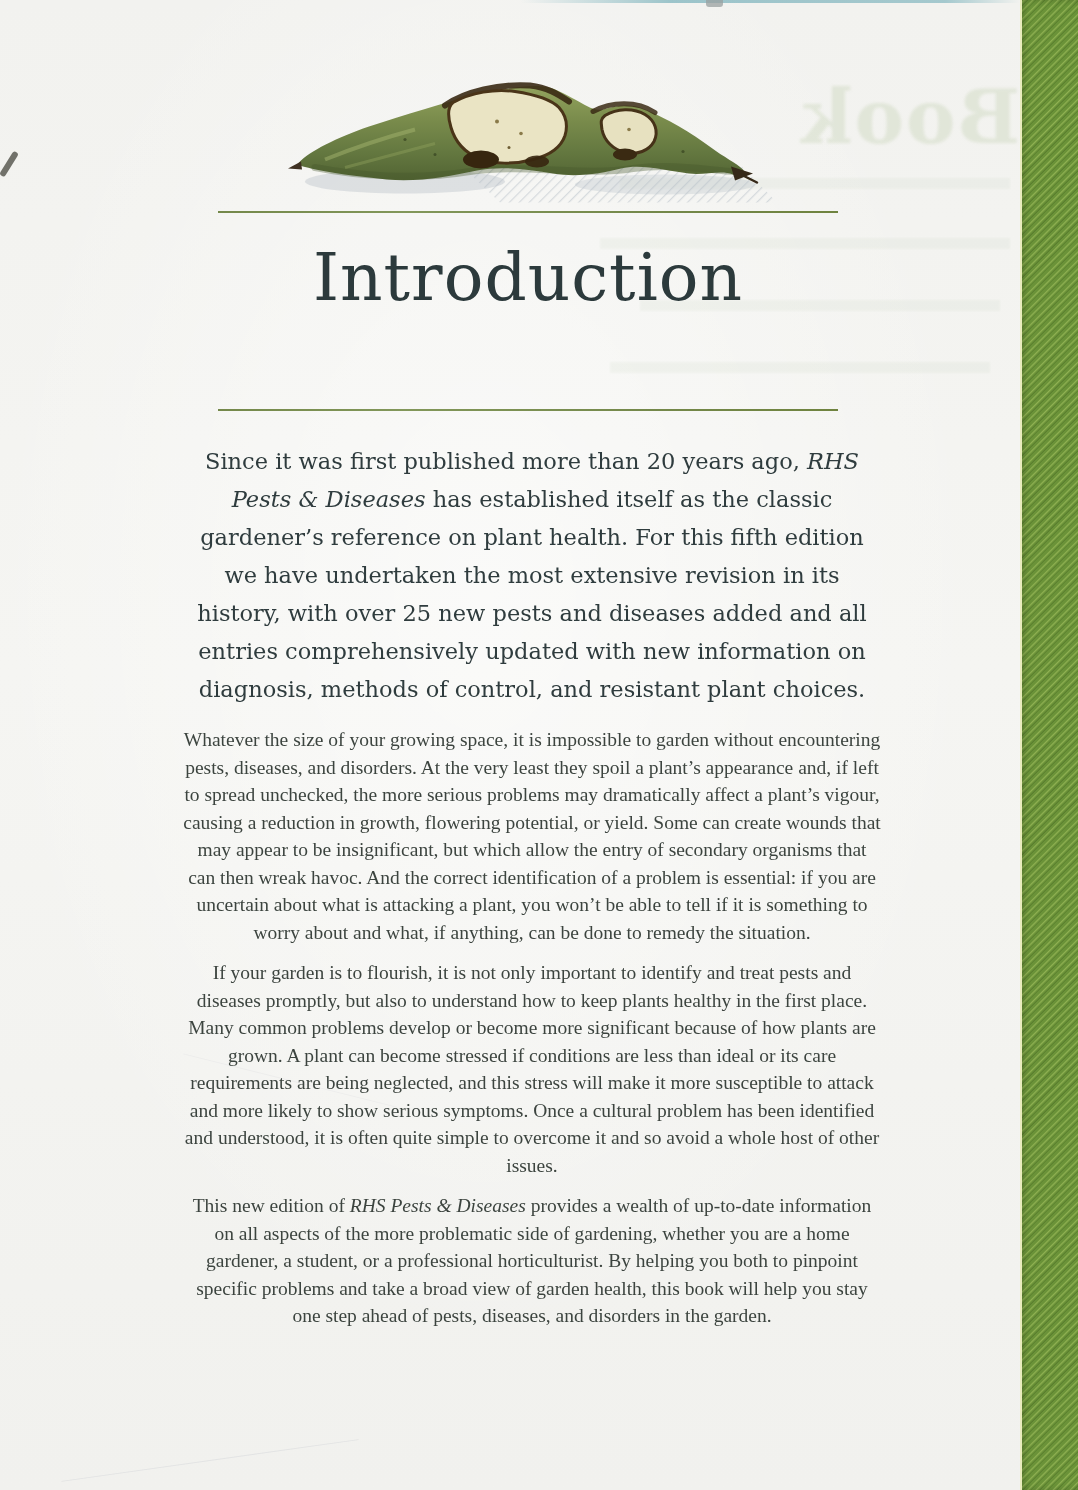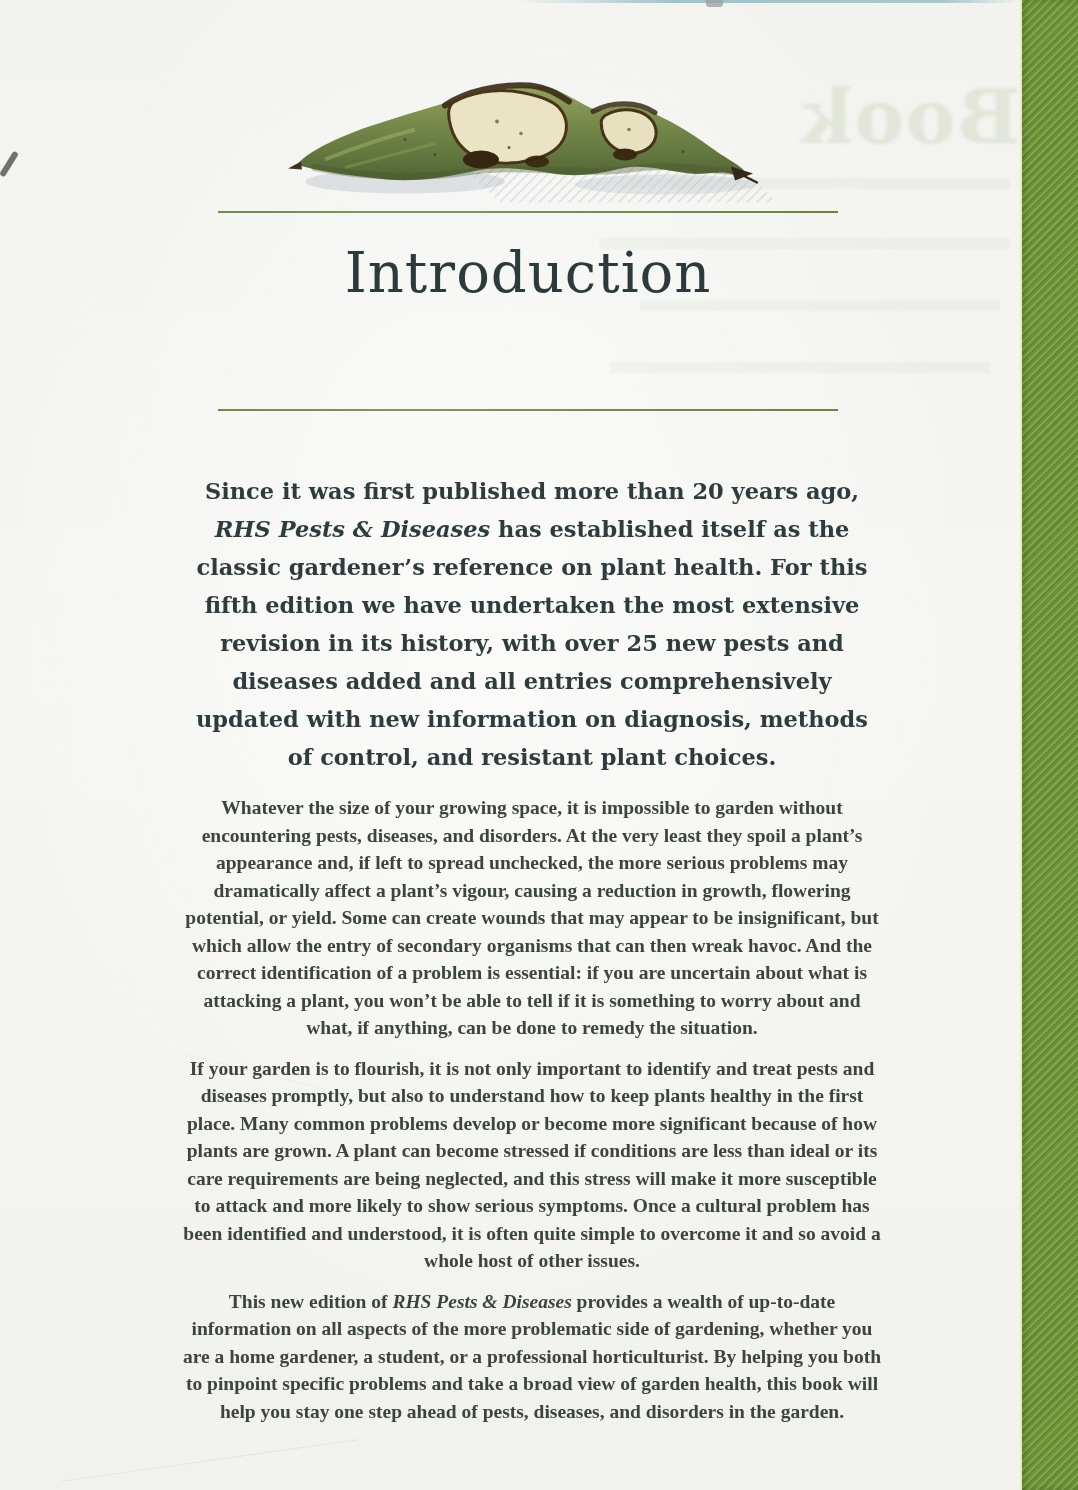--- a/index.html
+++ b/index.html
@@ -57,26 +57,26 @@
   .rule{
     position:absolute;left:218px;width:620px;height:2px;
     background:linear-gradient(90deg,#74884a,#82975a 30%,#74884a 70%,#6f833f);
   }
   .rule-top{top:211px;}
   .rule-bottom{top:409px;}
   .title{
     position:absolute;left:98px;top:242px;width:860px;margin:0;
     text-align:center;
     font-family:"DejaVu Serif", serif;
-    font-size:56px;font-weight:normal;letter-spacing:1px;
+    font-size:66px;font-weight:normal;letter-spacing:1px;
     color:#2c3a3c;line-height:1.1;
   }
   
   .text-col{
-    position:absolute;left:182px;top:472px;width:700px;font-weight:bold;
+    position:absolute;left:182px;top:442px;width:700px;
   }
   .lead{
     margin:0 14px 18px 14px;
     text-align:center;
     font-family:"DejaVu Serif", serif;
     font-size:22.5px;line-height:38px;color:#2f3c3e;
   }
   .body-par{
     margin:0 0 13px 0;
     text-align:center;

